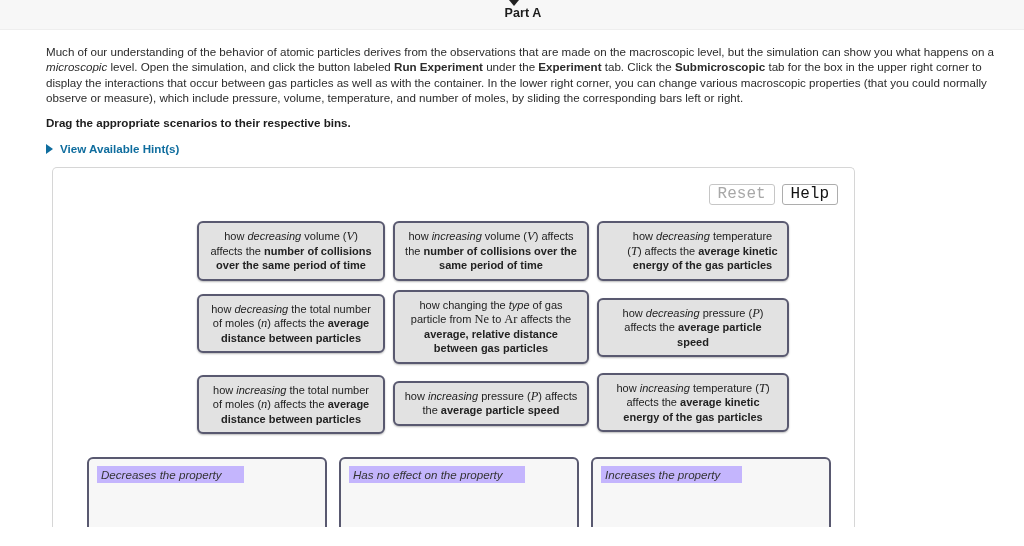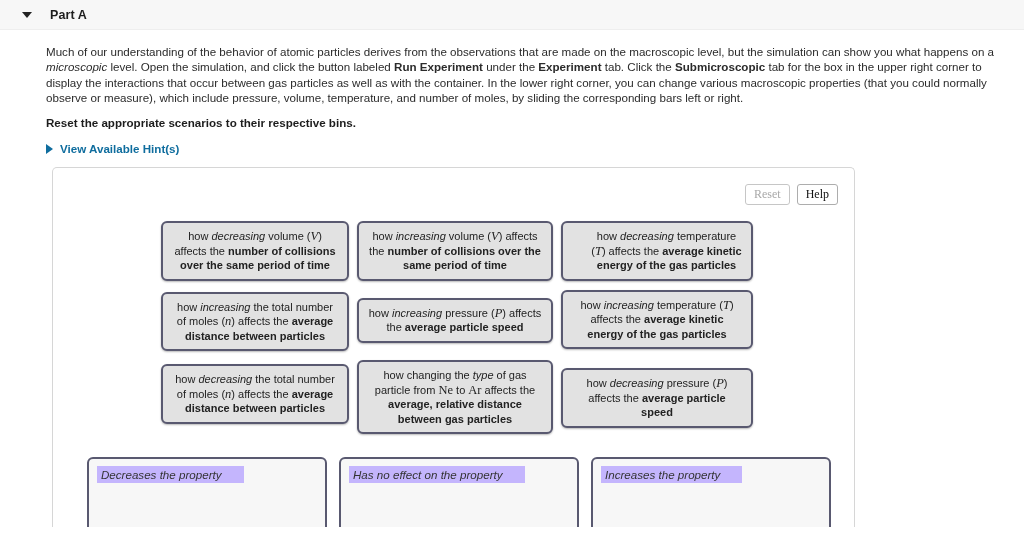--- a/index.html
+++ b/index.html
@@ -18,20 +18,21 @@
 
   
   .part-header {
     height: 30px;
     background: #f7f7f7;
     border-bottom: 1px solid #eeeeee;
     display: flex;
     align-items: center;
     padding-left: 22px;
     box-sizing: border-box;
+    flex-direction: column;
   }
   .caret-down {
     width: 0; height: 0;
     border-left: 5px solid transparent;
     border-right: 5px solid transparent;
     border-top: 6px solid #222;
     margin-right: 18px;
   }
   .part-title {
     font-size: 12.5px;
@@ -96,22 +97,22 @@
     overflow: hidden;
   }
 
   .panel-toolbar {
     display: flex;
     justify-content: flex-end;
     gap: 7px;
     padding: 16px 16px 0 0;
   }
   .tool-btn {
-    font-family: Liberation Serif, serif;
-    font-size: 12px;
+    font-family: Liberation Mono, monospace;
+    font-size: 16px;
     padding: 2px 8px 3px 8px;
     border: 1px solid #adadad;
     border-radius: 3px;
     background: #ffffff;
     color: #111;
     line-height: 14px;
   }
   .tool-btn.disabled {
     color: #a8a8a8;
     border-color: #c6c6c6;
@@ -119,20 +120,21 @@
 
   
   .tiles {
     margin-top: 16px;
     padding-left: 108px;
   }
   .tile-row {
     display: flex;
     align-items: flex-start;
     margin-bottom: 9px;
+    margin-left: 36px;
   }
   .tile {
     border: 2px solid #595970;
     border-radius: 6px;
     background: #e2e2e2;
     box-shadow: 0 1px 2px rgba(0,0,0,0.28);
     text-align: center;
     font-size: 11px;
     line-height: 14.5px;
     color: #222;
@@ -196,50 +198,50 @@
 <div class="part-header">
   <span class="caret-down"></span>
   <span class="part-title">Part A</span>
 </div>
 
 <div class="content">
 
   <p class="para"><span>Much of our understanding of the behavior of atomic particles derives from the observations that are made on the macroscopic level, but the simulation can show you what happens on a </span><span class="i">microscopic</span><span> level. Open the simulation, and click the button labeled </span><span class="b">Run Experiment</span><span> under the </span><span class="b">Experiment</span><span> tab. Click the </span><span class="b">Submicroscopic</span><span> tab for the box in the upper right corner to display the interactions that occur between gas particles as well as with the container. In the lower right corner, you can change various macroscopic properties (that you could normally observe or measure), which include pressure, volume, temperature, and number of moles, by sliding the corresponding bars left or right.</span></p>
 
 
-  <p class="drag-instruction">Reset the appropriate scenarios to their respective bins.</p>
+  <p class="drag-instruction">Drag the appropriate scenarios to their respective bins.</p>
 
   <div class="hint-link">
     <span class="caret-right"></span>
     <span class="hint-label">View Available Hint(s)</span>
   </div>
 
   <div class="activity-panel">
 
     <div class="panel-toolbar">
       <button class="tool-btn disabled">Reset</button>
       <button class="tool-btn">Help</button>
     </div>
 
     <div class="tiles">
       <div class="tile-row">
         <div class="tile r1c1"><span>how </span><span class="i">decreasing</span><span> volume (</span><span class="mathvar">V</span><span>) affects the </span><span class="b">number of collisions over the same period of time</span></div>
         <div class="tile r1c2"><span>how </span><span class="i">increasing</span><span> volume (</span><span class="mathvar">V</span><span>) affects the </span><span class="b">number of collisions over the same period of time</span></div>
         <div class="tile r1c3"><span>how </span><span class="i">decreasing</span><span> temperature (</span><span class="mathvar">T</span><span>) affects the </span><span class="b">average kinetic energy of the gas particles</span></div>
       </div>
       <div class="tile-row">
+        <div class="tile r2c1"><span>how </span><span class="i">decreasing</span><span> the total number of moles (</span><span class="mathvar">n</span><span>) affects the </span><span class="b">average distance between particles</span></div>
+        <div class="tile r2c2"><span>how changing the </span><span class="i">type</span><span> of gas particle from </span><span class="mathrm">Ne</span><span> to </span><span class="mathrm">Ar</span><span> affects the </span><span class="b">average, relative distance between gas particles</span></div>
+        <div class="tile r2c3"><span>how </span><span class="i">decreasing</span><span> pressure (</span><span class="mathvar">P</span><span>) affects the </span><span class="b">average particle speed</span></div>
+      </div>
+      <div class="tile-row">
         <div class="tile r3c1"><span>how </span><span class="i">increasing</span><span> the total number of moles (</span><span class="mathvar">n</span><span>) affects the </span><span class="b">average distance between particles</span></div>
         <div class="tile r3c2"><span>how </span><span class="i">increasing</span><span> pressure (</span><span class="mathvar">P</span><span>) affects the </span><span class="b">average particle speed</span></div>
         <div class="tile r3c3"><span>how </span><span class="i">increasing</span><span> temperature (</span><span class="mathvar">T</span><span>) affects the </span><span class="b">average kinetic energy of the gas particles</span></div>
       </div>
-      <div class="tile-row">
-        <div class="tile r2c1"><span>how </span><span class="i">decreasing</span><span> the total number of moles (</span><span class="mathvar">n</span><span>) affects the </span><span class="b">average distance between particles</span></div>
-        <div class="tile r2c2"><span>how changing the </span><span class="i">type</span><span> of gas particle from </span><span class="mathrm">Ne</span><span> to </span><span class="mathrm">Ar</span><span> affects the </span><span class="b">average, relative distance between gas particles</span></div>
-        <div class="tile r2c3"><span>how </span><span class="i">decreasing</span><span> pressure (</span><span class="mathvar">P</span><span>) affects the </span><span class="b">average particle speed</span></div>
-      </div>
     </div>
 
     <div class="bins">
       <div class="bin">
         <span class="bin-label">Decreases the property</span>
       </div>
       <div class="bin">
         <span class="bin-label">Has no effect on the property</span>
       </div>
       <div class="bin">

